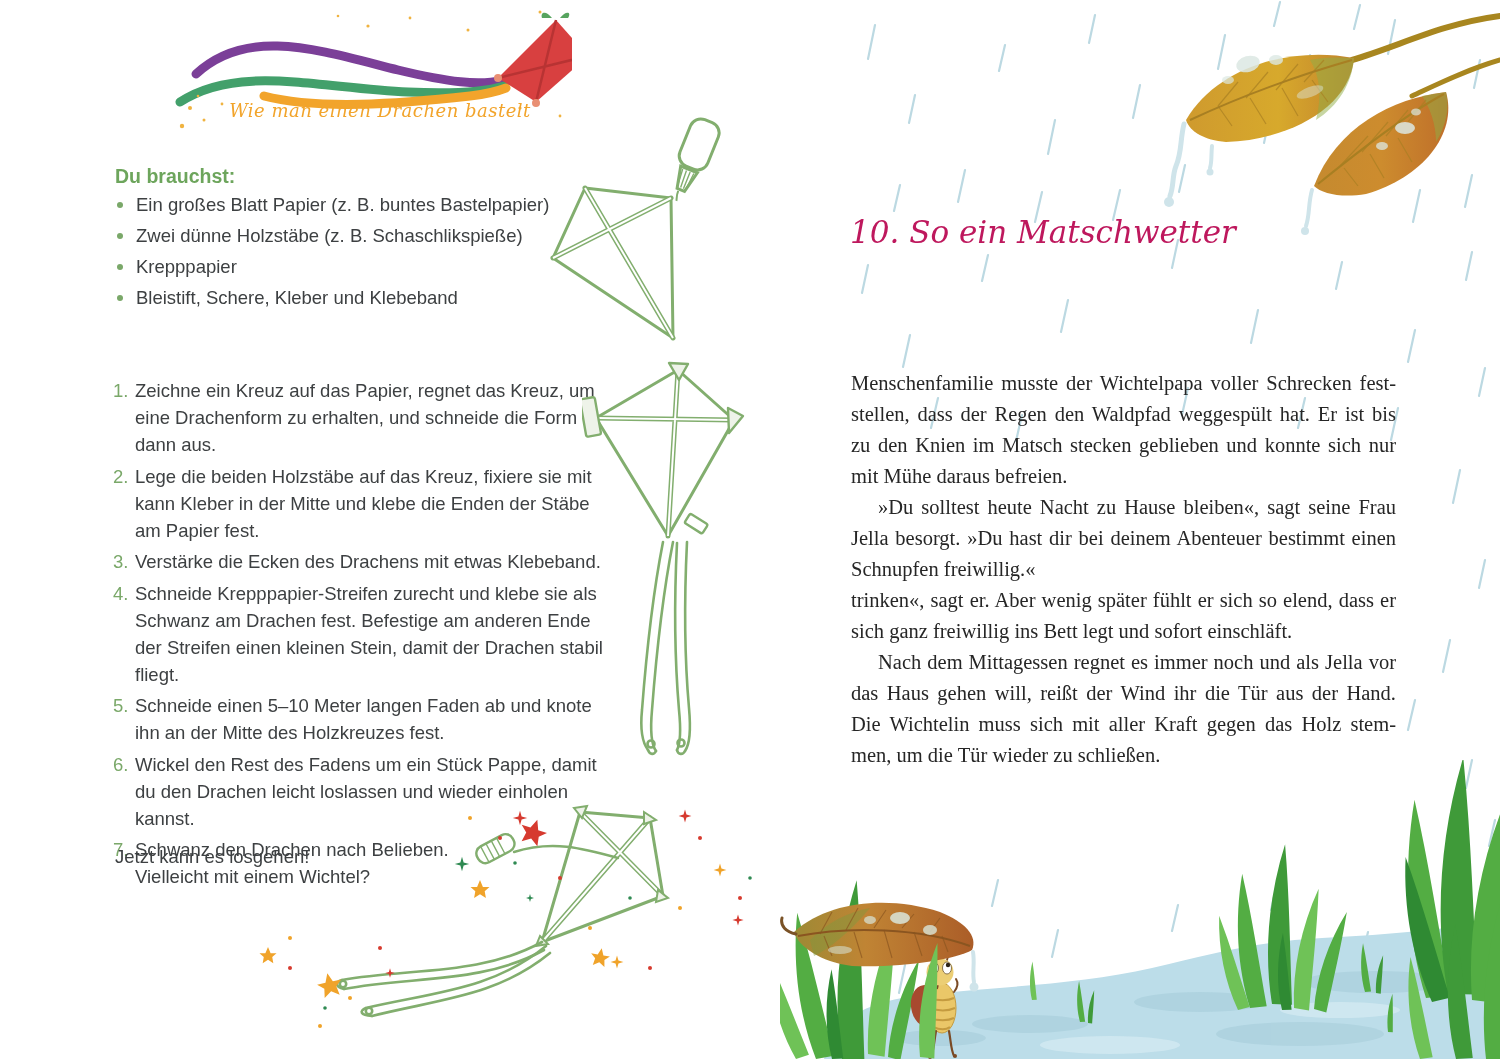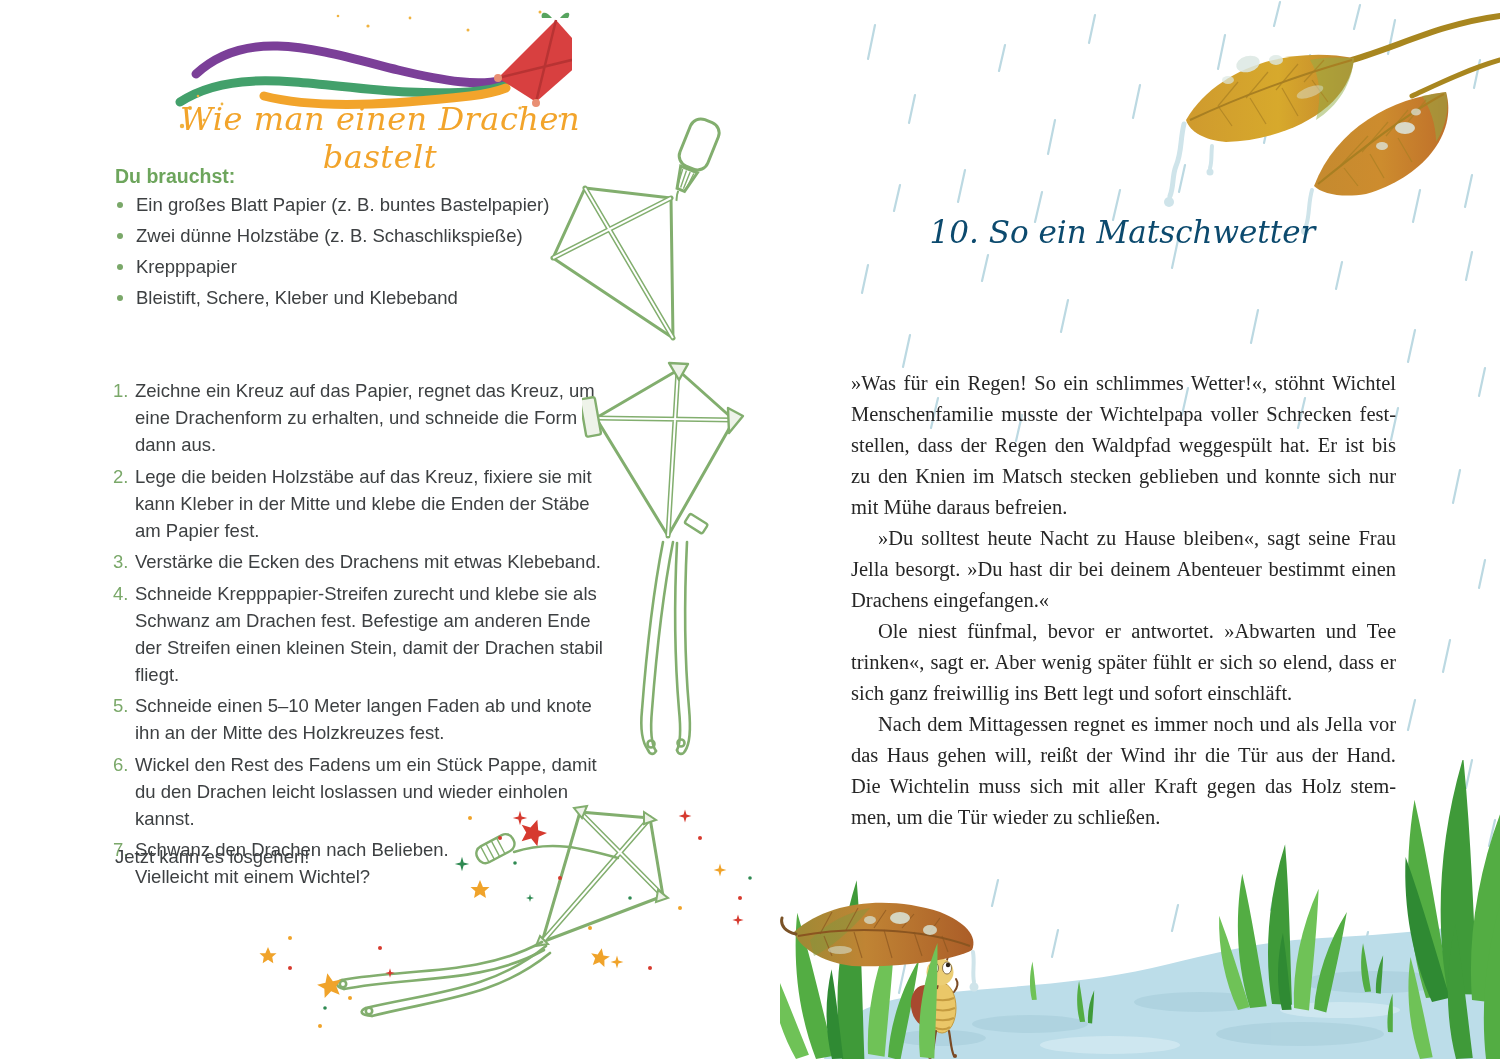--- a/index.html
+++ b/index.html
@@ -1,35 +1,35 @@
 <!DOCTYPE html>
 <html><head>
 <meta charset="utf-8">
 <style>
   html,body{margin:0;padding:0;}
   .page{position:relative;width:1500px;height:1059px;background:#ffffff;overflow:hidden;
         font-family:"Liberation Sans",sans-serif;}
   .abs{position:absolute;}
   
   .craft-title{position:absolute;left:120px;top:100px;width:520px;margin:0;text-align:center;
-    font-family:"DejaVu Serif",serif;font-style:italic;font-weight:500;font-size:32px;
+    font-family:"DejaVu Serif",serif;font-style:italic;font-weight:500;font-size:18px;
     color:#f2a42b;letter-spacing:.5px;}
   .mat-heading{position:absolute;left:115px;top:165px;font-size:19.5px;font-weight:600;color:#6da55c;}
   .materials{position:absolute;left:115px;top:194px;width:470px;list-style:none;margin:0;padding:0;}
   .materials li{display:flex;align-items:flex-start;height:31px;font-size:18.5px;color:#3d4042;}
   .materials .dot{width:6px;height:6px;border-radius:50%;background:#7aa869;margin:8px 13px 0 2px;flex:0 0 auto;}
   .steps{position:absolute;left:113px;top:377px;width:507px;}
   .step{display:flex;margin-bottom:4.5px;font-size:18.5px;line-height:27px;color:#3d4042;}
   .step .n{color:#7aa869;min-width:22px;flex:0 0 auto;}
   .step .t{flex:1;}
   .step.step7 .t{max-width:372px;}
   .closing{position:absolute;left:115px;top:846px;font-size:18.5px;color:#3d4042;}
   
-  .chapter-title{position:absolute;left:850px;top:214px;width:545px;margin:0;text-align:center;
-    font-family:"DejaVu Serif",serif;font-style:italic;font-weight:500;font-size:31px;color:#0c4a6e;z-index:2;}
+  .chapter-title{position:absolute;left:850px;top:214px;width:545px;margin:0;text-align:left;
+    font-family:"DejaVu Serif",serif;font-style:italic;font-weight:500;font-size:31px;color:#be185d;z-index:2;}
   .story{position:absolute;left:851px;top:368px;width:545px;z-index:2;
     font-family:"Liberation Serif",serif;font-size:20.5px;color:#262626;}
   .bodyline{height:31px;line-height:31px;overflow:hidden;text-align:justify;text-align-last:justify;}
   .bodyline.last{text-align-last:left;}
   .bodyline.indent{text-indent:27px;}
   svg{display:block;}
   .z0{z-index:0}.z1{z-index:1}.z3{z-index:3}
 </style>
 </head>
 <body>
@@ -294,29 +294,27 @@
       </g>
       <g stroke="#cfe4ea" fill="#cfe4ea" stroke-linecap="round">
         <path d="M212,190 C208,204 210,214 206,226" stroke-width="4" fill="none"></path>
         <circle cx="205" cy="231" r="4" stroke="none"></circle>
       </g>
     </svg>
 
     <h2 class="chapter-title">10. So ein Matschwetter</h2>
 
     <div class="story">
-      <div class="bodyline">»Was für ein Regen! So ein schlimmes Wetter!«, stöhnt Wichtel</div>
       <div class="bodyline">Menschenfamilie musste der Wichtelpapa voller Schrecken fest-</div>
       <div class="bodyline">stellen, dass der Regen den Waldpfad weggespült hat. Er ist bis</div>
       <div class="bodyline">zu den Knien im Matsch stecken geblieben und konnte sich nur</div>
       <div class="bodyline last">mit Mühe daraus befreien.</div>
       <div class="bodyline indent">»Du solltest heute Nacht zu Hause bleiben«, sagt seine Frau</div>
       <div class="bodyline">Jella besorgt. »Du hast dir bei deinem Abenteuer bestimmt einen</div>
-      <div class="bodyline last">Drachens eingefangen.«</div>
-      <div class="bodyline indent">Ole niest fünfmal, bevor er antwortet. »Abwarten und Tee</div>
+      <div class="bodyline last">Schnupfen freiwillig.«</div>
       <div class="bodyline">trinken«, sagt er. Aber wenig später fühlt er sich so elend, dass er</div>
       <div class="bodyline last">sich ganz freiwillig ins Bett legt und sofort einschläft.</div>
       <div class="bodyline indent">Nach dem Mittagessen regnet es immer noch und als Jella vor</div>
       <div class="bodyline">das Haus gehen will, reißt der Wind ihr die Tür aus der Hand.</div>
       <div class="bodyline">Die Wichtelin muss sich mit aller Kraft gegen das Holz stem-</div>
       <div class="bodyline last">men, um die Tür wieder zu schließen.</div>
     </div>
 
     <svg class="abs z3" style="left:780px;top:760px" width="720" height="299" viewBox="0 0 720 299">
       <defs>

